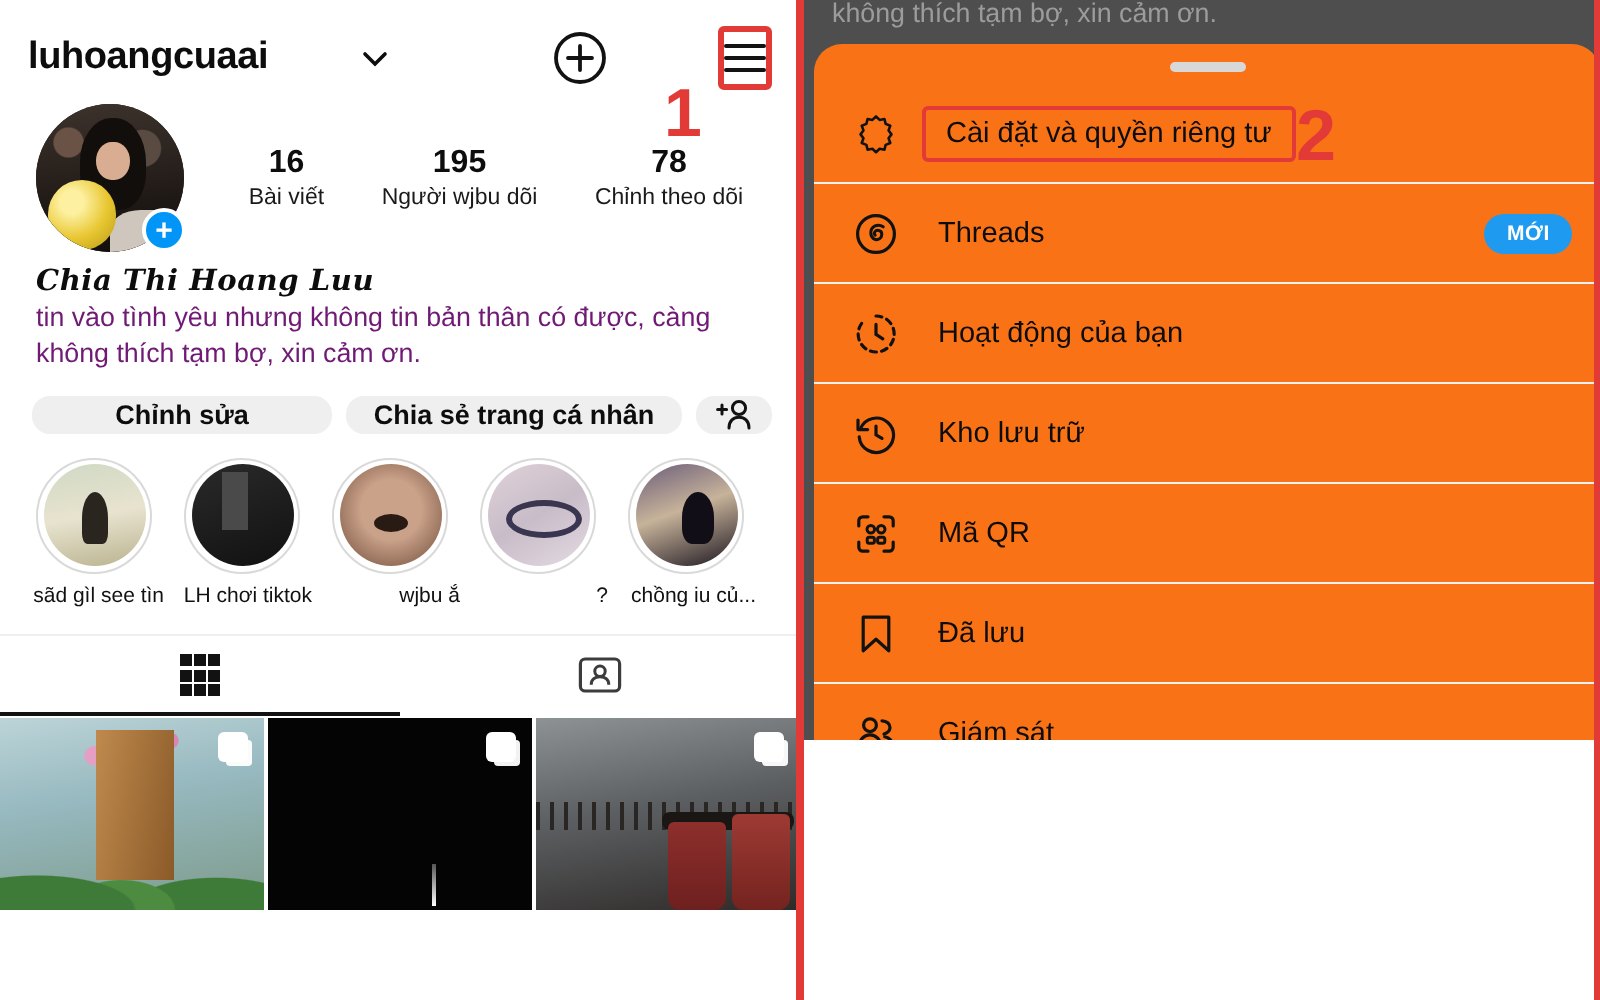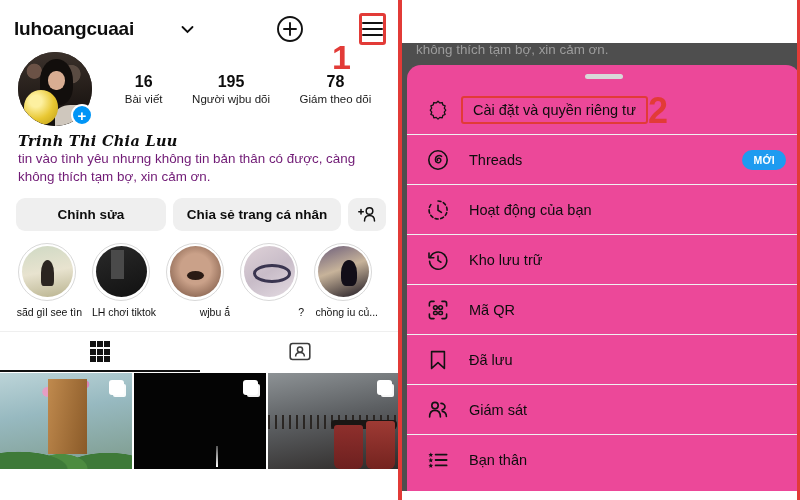--- a/index.html
+++ b/index.html
@@ -87,21 +87,21 @@
     font-weight: bold; font-style: italic;
     font-size: 14.5px; color: #0d0d0d; letter-spacing: .3px;
     margin-bottom: 1px;
   }
   .bio-text { font-size: 13.4px; color: #701a75; line-height: 1.34; }
 
   .action-row { display: flex; gap: 7px; padding: 12px 14px 0 16px; align-items: stretch; }
   .btn {
     background: #efefef; border-radius: 9px; border: none;
     font-size: 13.5px; font-weight: bold; color: #0d0d0d;
-    height: 33px; display: flex; align-items: center; justify-content: center;
+    height: 19px; display: flex; align-items: center; justify-content: center;
     font-family: "Liberation Sans", sans-serif; cursor: pointer;
   }
   .btn-edit { flex: 1; }
   .btn-share { flex: 1.12; }
   .btn-addperson { width: 38px; }
 
   
   .highlights { display: flex; padding: 12px 10px 0 12px; gap: 4px; }
   .hl { width: 70px; text-align: right; }
   .hl-ring {
@@ -166,29 +166,29 @@
   .p3 .rail { position:absolute; left:0; top:44%; width:100%; height:14%;
     background: repeating-linear-gradient(90deg,#2a2623 0 2px, transparent 2px 7px); }
   .p3 .cupA { position:absolute; left:50%; bottom:0; width:22%; height:46%;
     background: linear-gradient(#8e2f2c,#6d201f); border-radius: 3px 3px 6px 6px; }
   .p3 .cupB { position:absolute; left:74%; bottom:0; width:22%; height:50%;
     background: linear-gradient(#9e3a34,#74231f); border-radius: 3px 3px 6px 6px; }
   .p3 .lid { position:absolute; bottom: 42%; left:48%; width:50%; height:9%;
     background:#1a1614; border-radius: 4px; }
 
   
-  .right-panel { position: relative; width: 400px; height: 448px; background: #4e4e4e; overflow: hidden; margin-top: 43px; }
+  .right-panel { position: relative; width: 400px; height: 370px; background: #4e4e4e; overflow: hidden; }
   .dim-text {
     position: absolute; top: 0px; left: 16px; right: 0;
     font-size: 13.4px; color: #9c9c9c; line-height: 1.1;
     white-space: nowrap;
   }
   .sheet {
     position: absolute; left: 7px; right: 0; top: 22px; bottom: 0;
-    background: #ec4899;
+    background: #f97316;
     border-radius: 14px 14px 0 0;
   }
   .grabber {
     width: 38px; height: 5px; border-radius: 3px; background: #d8d8d8;
     margin: 9px auto 0;
   }
   .menu { margin-top: 6px; }
   .menu-item {
     position: relative;
     display: flex; align-items: center;
@@ -264,27 +264,27 @@
         <div class="stat">
           <div class="stat-num">16</div>
           <div class="stat-label">Bài viết</div>
         </div>
         <div class="stat">
           <div class="stat-num">195</div>
           <div class="stat-label">Người wjbu dõi</div>
         </div>
         <div class="stat">
           <div class="stat-num">78</div>
-          <div class="stat-label">Giám theo dõi</div>
+          <div class="stat-label">Chỉnh theo dõi</div>
         </div>
       </div>
     </div>
 
     <div class="bio-block">
-      <div class="display-name">Trinh Thi Chia Luu</div>
+      <div class="display-name">Chia Thi Hoang Luu</div>
       <div class="bio-text">tin vào tình yêu nhưng không tin bản thân có được, càng không thích tạm bợ, xin cảm ơn.</div>
     </div>
 
     <div class="action-row">
       <div class="btn btn-edit">Chỉnh sửa</div>
       <div class="btn btn-share">Chia sẻ trang cá nhân</div>
       <div class="btn btn-addperson">
         <svg width="19" height="17" viewBox="0 0 19 17">
           <circle cx="11.5" cy="5" r="3.3" stroke="#121212" stroke-width="1.5" fill="none"></circle>
           <path d="M6.5 15 C6.5 11.4 8.8 9.6 11.5 9.6 C14.2 9.6 16.5 11.4 16.5 15" stroke="#121212" stroke-width="1.5" fill="none" stroke-linecap="round"></path>

